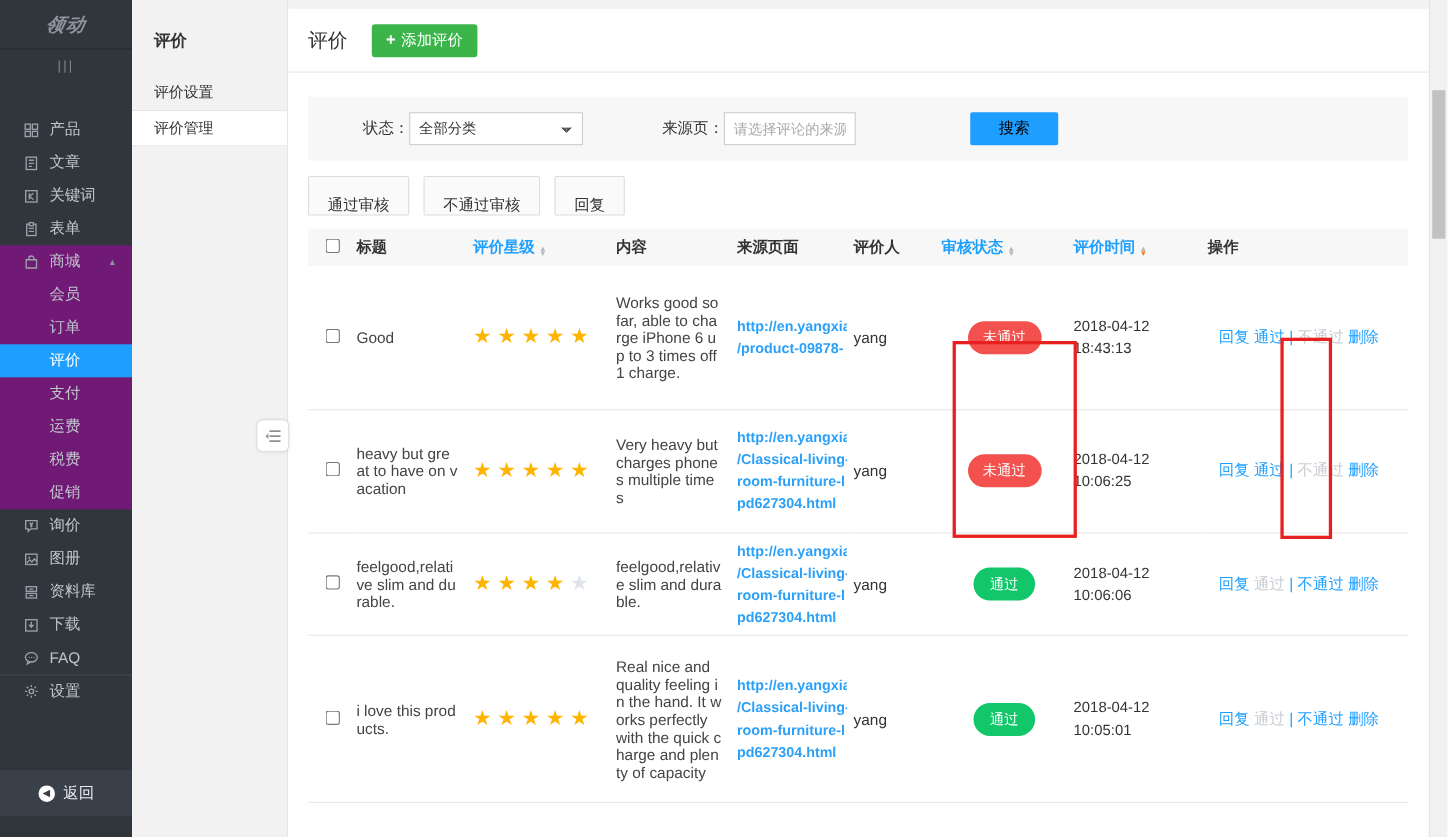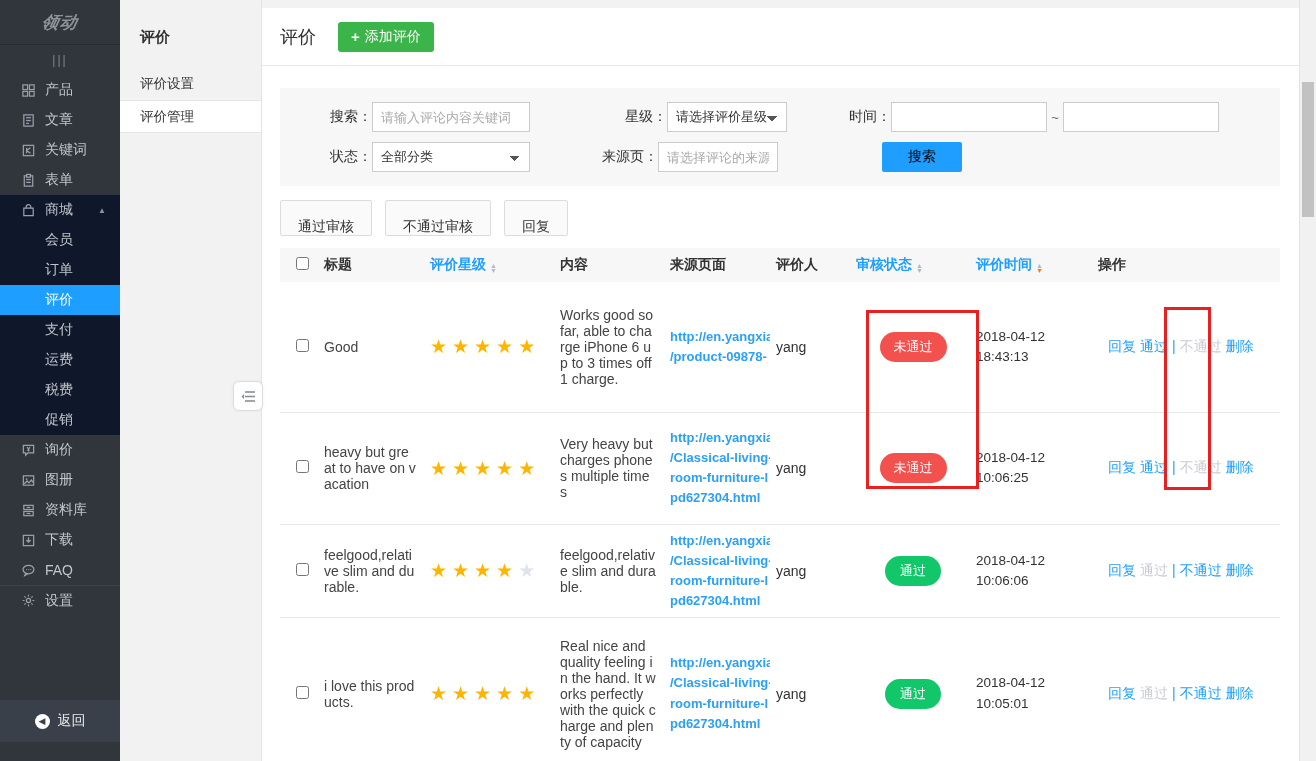--- a/index.html
+++ b/index.html
@@ -9,27 +9,27 @@
 
   
   .sidebar { width:120px; height:761px; background:#31363d; color:#c0c5cc;
     display:flex; flex-direction:column; flex-shrink:0; }
   .logo { height:45px; display:flex; align-items:center; justify-content:center;
     border-bottom:1px solid #272b31; }
   .logo-text { font-style:italic; font-weight:bold; font-size:17px; color:#8d939b;
     transform:skewX(-12deg); letter-spacing:1px; }
   .collapse-row { height:30px; display:flex; align-items:center; justify-content:center;
     color:#7f858d; font-size:12px; letter-spacing:2px; cursor:pointer; }
-  .nav { flex:1 1 auto; overflow:hidden; }
+  .nav { flex:1 1 auto; overflow:hidden;margin-top:28px; }
   .nav-item { height:30px; display:flex; align-items:center; padding-left:20px;
     font-size:14px; cursor:pointer; color:#c0c5cc; }
   .nav-item .ic { width:16px; height:16px; margin-right:9px; display:inline-flex;
     align-items:center; justify-content:center; color:#9aa1aa; }
   .nav-item .ic svg { display:block; }
-  .nav-group { background:#0f172a; }
+  .nav-group { background:#701a75; }
   .nav-sub { height:30px; display:flex; align-items:center; padding-left:45px;
     font-size:14px; cursor:pointer; color:#c0c5cc; }
   .nav-sub.active { background:#1e9fff; color:#fff; }
   .nav-arrow { margin-left:auto; margin-right:14px; font-size:8px; color:#8d939b; }
   .nav-item.settings-item { border-top:1px solid rgba(255,255,255,.07); }
   .back-bar { height:42px; background:#3a4049; display:flex; align-items:center;
     justify-content:center; gap:8px; font-size:14px; color:#e7eaee; cursor:pointer; }
   .back-circle { width:15px; height:15px; border-radius:50%; background:#fff;
     color:#3a4049; font-size:9px; line-height:15px; text-align:center; font-weight:bold; }
   .sidebar-bottom-pad { height:19px; background:#31363d; }
@@ -278,32 +278,20 @@
   <div class="main">
     <div class="title-bar">
       <span class="page-title">评价</span>
       <button class="add-btn">
         <span class="plus">+</span>
         <span>添加评价</span>
       </button>
     </div>
 
     <div class="filter-panel">
-      <div class="f-row">
-        <span class="f-label w52">搜索：</span>
-        <input class="f-input" style="width: 158px;" placeholder="请输入评论内容关键词">
-        <span style="width:85px"></span>
-        <span class="f-label w52">星级：</span>
-        <div class="f-select" style="width:120px;line-height:28px">请选择评价星级</div>
-        <span style="width:52px"></span>
-        <span class="f-label w52">时间：</span>
-        <input class="f-input" style="width: 156px;" value="">
-        <span class="tilde">~</span>
-        <input class="f-input" style="width: 156px;" value="">
-      </div>
       <div class="f-row">
         <span class="f-label w52">状态：</span>
         <div class="f-select" style="width:158px;line-height:28px">全部分类</div>
         <span style="width:62px"></span>
         <span class="f-label w66">来源页：</span>
         <input class="f-input" style="width: 120px;" placeholder="请选择评论的来源页">
         <span style="width:104px"></span>
         <button class="search-btn">搜索</button>
       </div>
     </div>

